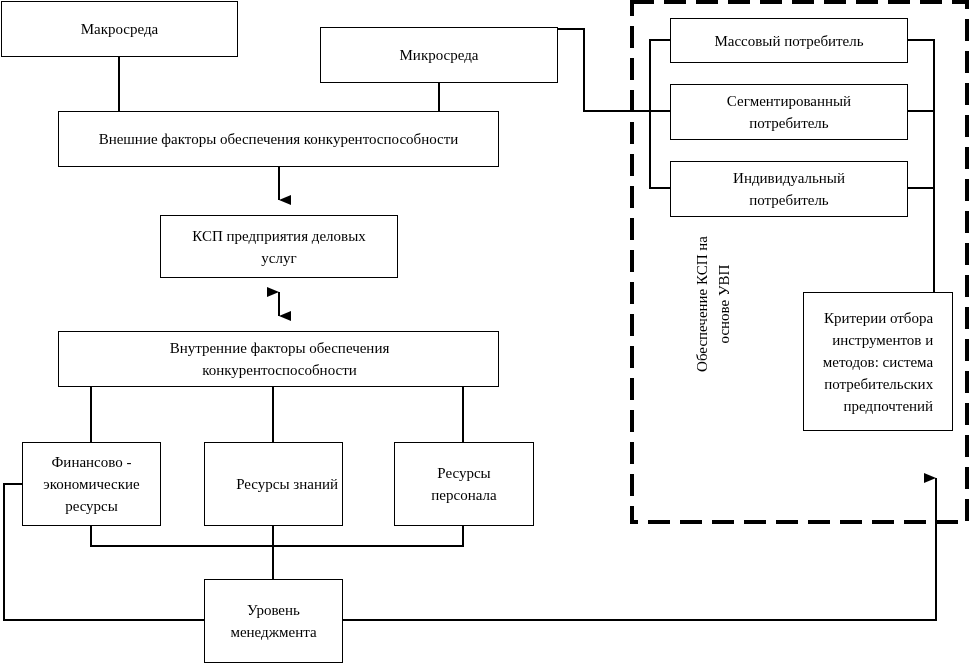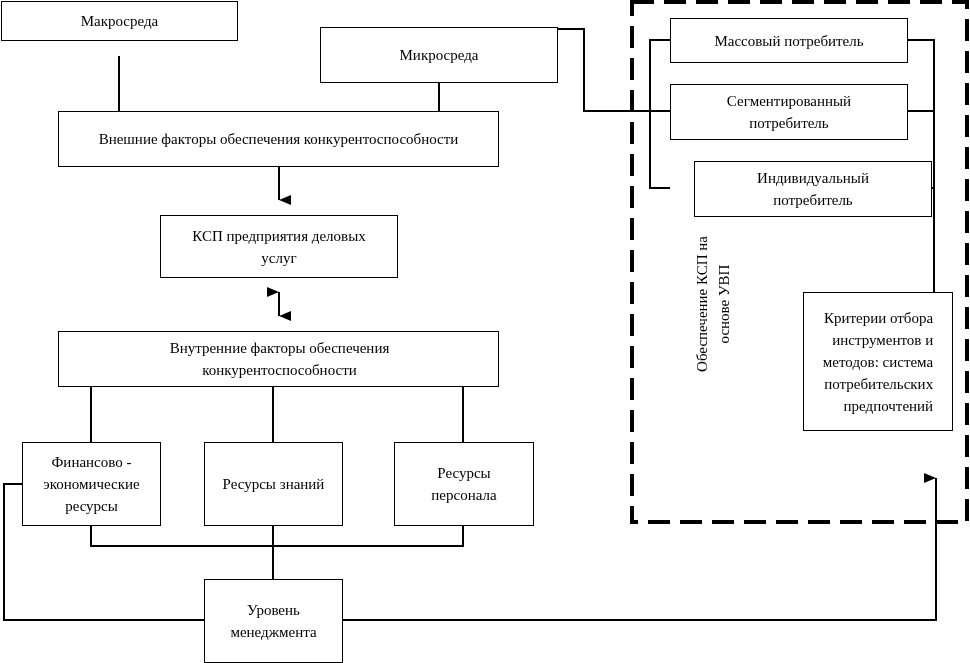--- a/index.html
+++ b/index.html
@@ -52,21 +52,21 @@
   </g>
   <defs>
     <marker id="arrStart" markerWidth="10" markerHeight="12" refX="5" refY="0" orient="auto" markerUnits="userSpaceOnUse">
       <path d="M0,12 L10,12 L5,0 Z" fill="#000"></path>
     </marker>
   </defs>
 
   <rect x="632" y="2" width="335" height="520" fill="none" stroke="#000" stroke-width="4" stroke-dasharray="22,10"></rect>
 </svg>
 
-<div class="box" style="left:1px;top:1px;width:237px;height:40px;">
+<div class="box" style="left:1px;top:1px;width:237px;height:56px;">
   <span>Макросреда</span>
 </div>
 <div class="box" style="left:320px;top:1px;width:238px;height:56px;margin-top:26px;">
   <span>Микросреда</span>
 </div>
 <div class="box" style="left:58px;top:111px;width:441px;height:56px;">
   <span>Внешние факторы обеспечения конкурентоспособности</span>
 </div>
 <div class="box" style="left:160px;top:215px;width:238px;height:63px;">
   <span>КСП предприятия  деловых
@@ -74,39 +74,39 @@
 </div>
 <div class="box" style="left:58px;top:331px;width:441px;height:56px;padding-left:6px;">
   <span>Внутренние факторы обеспечения
 конкурентоспособности</span>
 </div>
 <div class="box" style="left:22px;top:442px;width:139px;height:84px;">
   <span>Финансово -
 экономические
 ресурсы</span>
 </div>
-<div class="box" style="left:204px;top:442px;width:139px;height:84px;">
+<div class="box" style="left:204px;top:442px;width:139px;height:84px;justify-content:flex-end;">
   <span>Ресурсы знаний</span>
 </div>
 <div class="box" style="left:394px;top:442px;width:140px;height:84px;">
   <span>Ресурсы
 персонала</span>
 </div>
 <div class="box" style="left:204px;top:579px;width:139px;height:84px;">
   <span>Уровень
 менеджмента</span>
 </div>
 <div class="box" style="left:670px;top:18px;width:238px;height:45px;">
   <span>Массовый потребитель</span>
 </div>
 <div class="box" style="left:670px;top:84px;width:238px;height:56px;">
   <span>Сегментированный
 потребитель</span>
 </div>
-<div class="box" style="left:670px;top:161px;width:238px;height:56px;margin-left:24px;">
+<div class="box" style="left:670px;top:161px;width:238px;height:56px;">
   <span>Индивидуальный
 потребитель</span>
 </div>
 <div class="box" style="left:803px;top:292px;width:150px;height:139px;text-align:right;">
   <span>Критерии отбора
 инструментов и
 методов: система
 потребительских
 предпочтений</span>
 </div>

